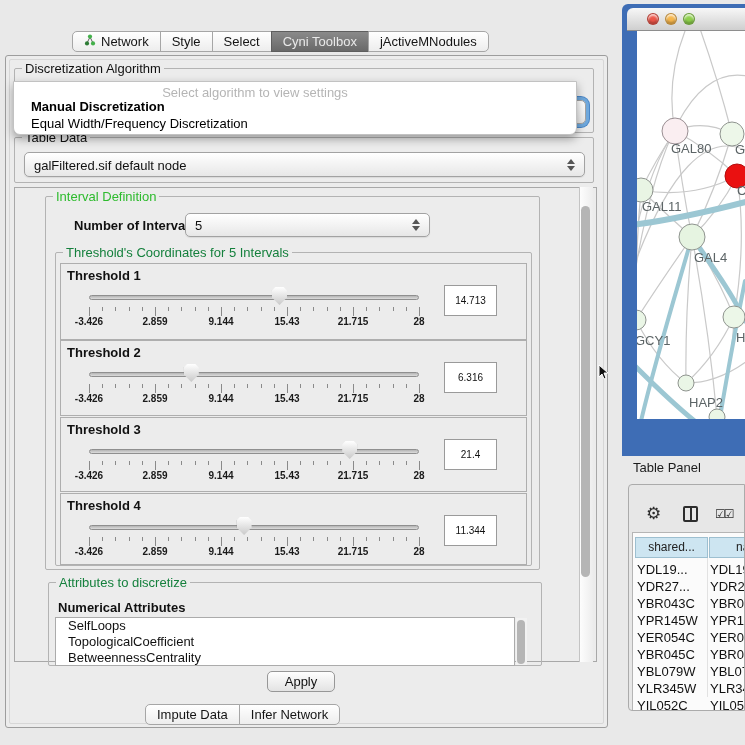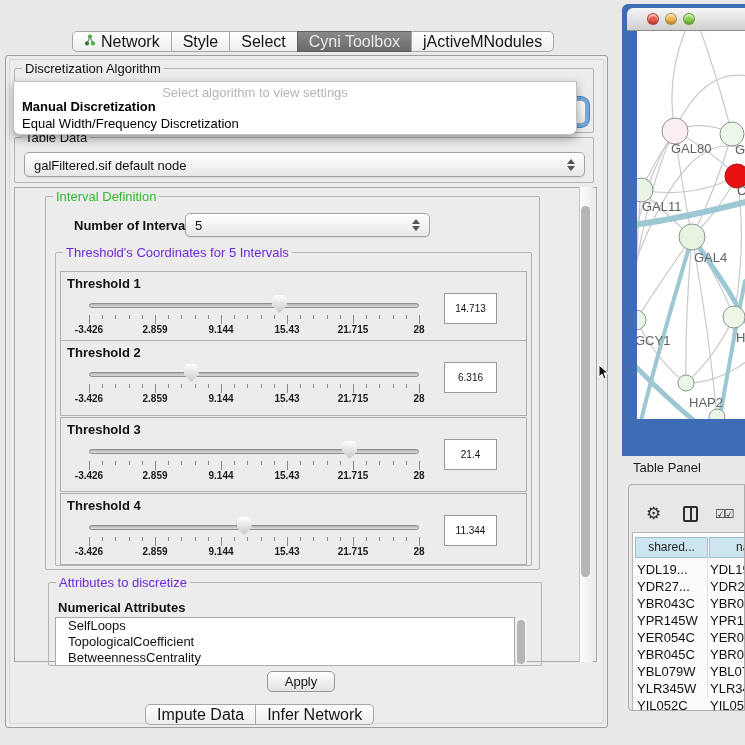--- a/index.html
+++ b/index.html
@@ -8,52 +8,52 @@
   #stage { position:absolute; left:0; top:0; width:745px; height:745px; background:#e9e9e9; }
 
   
   .cp-header { position:absolute; left:0; top:0; width:620px; height:28px; }
   .cp-title { position:absolute; left:8px; top:7px; font-size:13px; color:#1c1c1c; }
   .float-btn { position:absolute; left:574px; top:9px; width:11px; height:11px; border:2px solid #2b2b2b; border-radius:2px; }
   .close-btn { position:absolute; left:594px; top:5px; font-size:14px; font-weight:bold; color:#1b1b1b; }
 
   
   .tabstrip { position:absolute; display:flex; }
-  .tab { display:flex; align-items:center; gap:5px; height:21px; padding:0 11px; font-size:16px; color:#141414;
+  .tab { display:flex; align-items:center; gap:5px; height:21px; padding:0 11px; font-size:13px; color:#141414;
          background:linear-gradient(#ffffff,#ededed); border:1px solid #a6a6a6; margin-left:-1px; white-space:nowrap; }
   .tab:first-child { border-radius:5px 0 0 5px; margin-left:0; }
   .tab:last-child { border-radius:0 5px 5px 0; }
   .tab.active { background:linear-gradient(#8a8a8a,#696969); color:#e9e9e9; border-color:#5e5e5e;align-items:center; }
 
   
   .outer-panel { position:absolute; left:5px; top:55px; width:603px; height:673px; background:#ececec;
                  border:1px solid #9d9d9d; border-radius:3px; }
   .inner-line { position:absolute; left:9px; top:59px; width:595px; height:665px; border:1px solid #d7d7d7; border-radius:2px; }
 
   
   .groupbox { position:absolute; border:1px solid #b3b3b3; border-radius:2px; }
   .gb-title { position:absolute; top:-8px; left:7px; background:#ececec; padding:0 3px; font-size:13px; color:#111; white-space:nowrap; }
   .gb-title.green { color:#2dbb2d; }
-  .gb-title.blue { color:#6d28d9; }
+  .gb-title.blue { color:#15803d; }
 
   
   .combo { position:absolute; background:linear-gradient(#ffffff,#e7e7e7); border:1px solid #a2a2a2; border-radius:5px;
            box-shadow:0 1px 1px rgba(0,0,0,.08); }
   .combo-text { position:absolute; left:9px; top:50%; transform:translateY(-50%); font-size:13px; color:#111; white-space:nowrap; }
   .stepper { position:absolute; right:9px; top:50%; transform:translateY(-50%); width:8px; height:12px; }
   .stepper:before, .stepper:after { content:""; position:absolute; left:0; border-left:4px solid transparent; border-right:4px solid transparent; }
   .stepper:before { top:0; border-bottom:5px solid #555; }
   .stepper:after { bottom:0; border-top:5px solid #555; }
   .combo.focus { box-shadow:0 0 0 3px #6fa8dc, 0 0 0 4px #4a86c6; }
 
   
   .popup { position:absolute; left:13px; top:81px; width:564px; height:54px; background:#ffffff;
            border:1px solid #c2c2c2; border-radius:0 0 7px 7px; box-shadow:0 4px 10px rgba(0,0,0,.35); z-index:6; }
   .popup-hint { position:absolute; left:0; top:3px; width:100%; padding-right:80px; text-align:center; font-size:13px; color:#b5b5b5; }
-  .popup-opt { position:absolute; left:8px; font-size:13px; color:#000; white-space:nowrap; }
+  .popup-opt { position:absolute; left:17px; font-size:13px; color:#000; white-space:nowrap; }
 
   
   .scrollpane { position:absolute; left:14px; top:187px; width:583px; height:475px; border:1px solid #a8a8a8; background:#ececec; }
   .vtrack { position:absolute; left:579px; top:187px; width:14px; height:475px; background:linear-gradient(90deg,#fdfdfd,#ededed); border-left:1px solid #c4c4c4; }
   .vthumb { position:absolute; left:581px; top:206px; width:9px; height:371px; background:#b5b5b5; border-radius:5px; }
 
   
   .tbox { position:absolute; left:0; width:467px; border:1px solid #aeaeae; background:#ececec; }
   .tlabel { position:absolute; left:6px; top:4px; font-size:13px; font-weight:bold; color:#111; }
   .track { position:absolute; left:28px; top:31px; width:330px; height:5px; border-radius:3px;
@@ -169,21 +169,21 @@
   <span style="position:absolute; left:74px; top:218px; font-size:13px; font-weight:bold; color:#111;">Number of Intervals</span>
   <div class="combo" style="left:185px; top:213px; width:245px; height:24px;">
     <span class="combo-text">5</span>
     <span class="stepper"></span>
   </div>
 
   <div class="groupbox" style="left:55px; top:252px; width:477px; height:314px;">
     <span class="gb-title blue">Threshold's Coordinates for 5 Intervals</span>
   </div>
   <div id="thresholds" style="position:absolute; left:60px; top:262px; width:467px; height:304px;">
-      <div class="tbox" style="top: 9px; height: 77px;">
+      <div class="tbox" style="top: 1px; height: 77px;">
         <div class="tlabel">Threshold 1</div>
         <div class="track"></div>
         <span class="tickline" style="left: 28px; height: 9px;"></span>
         <span class="tickline" style="left: 41.2px; height: 4px;"></span>
         <span class="tickline" style="left: 54.4px; height: 4px;"></span>
         <span class="tickline" style="left: 67.6px; height: 4px;"></span>
         <span class="tickline" style="left: 80.8px; height: 4px;"></span>
         <span class="tickline" style="left: 94px; height: 9px;"></span>
         <span class="tickline" style="left: 107.2px; height: 4px;"></span>
         <span class="tickline" style="left: 120.4px; height: 4px;"></span>

